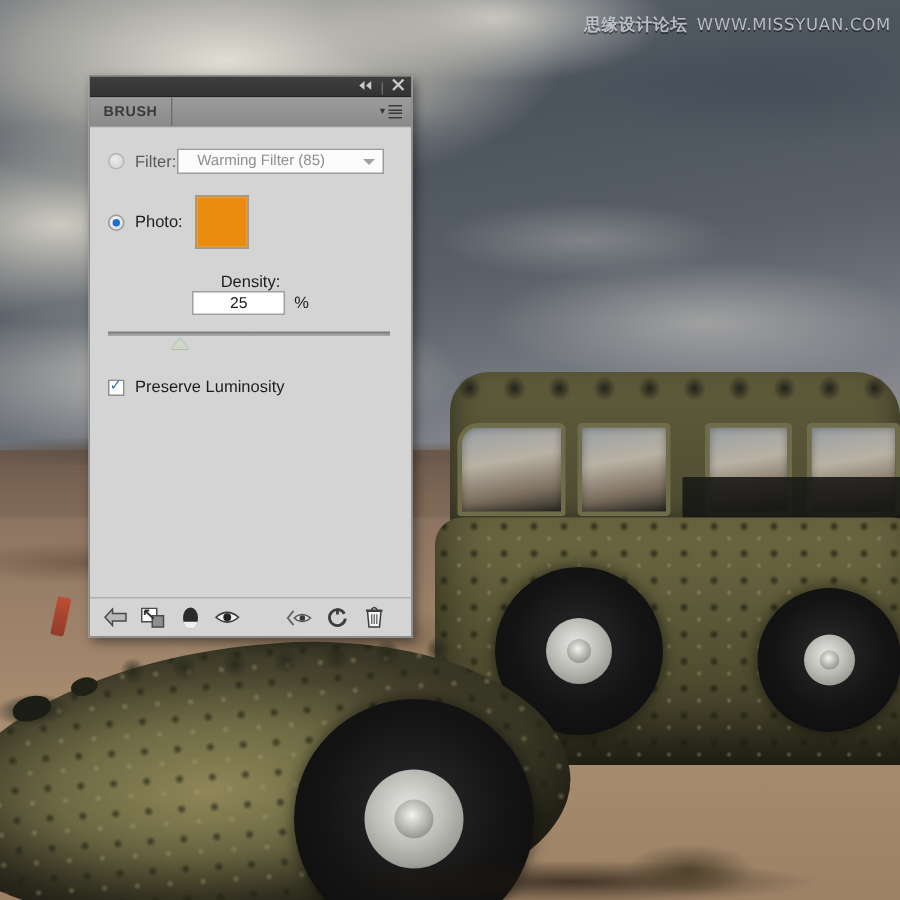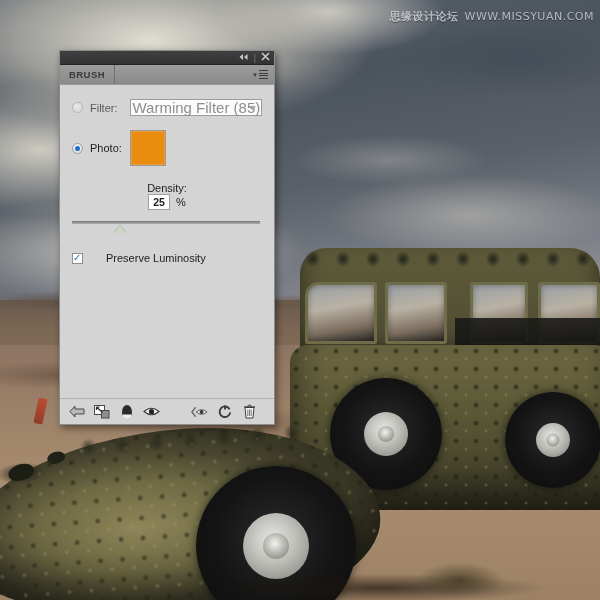--- a/index.html
+++ b/index.html
@@ -240,45 +240,44 @@
   }
   .radio.on:after{
     content:""; position:absolute; left:2px; top:2px; width:5px; height:5px;
     border-radius:50%; background:#1d6fd0;
   }
   .radio.off{ opacity:.55; }
   .lbl{ font-size:11px; color:#1d1d1d; }
   .lbl.dim{ color:#5a5a5a; }
 
   .select{
-    margin-left:12px; width:138px; height:17px;
+    margin-left:0; width:138px; height:17px;
     background:#fbfbfb; border:1px solid #9c9c9c;
     display:flex; align-items:center;
-    font-size:15px; color:#8e8e8e;
-    padding-left:2px; position:relative;
+    font-size:10px; color:#8e8e8e;
+    padding-left:13px; position:relative;
   }
   .select .arrow{
     position:absolute; right:5px; top:50%; transform:translateY(-50%);
     width:0;height:0;border-left:4px solid transparent;border-right:4px solid transparent;
     border-top:4px solid #a0a0a0;
   }
 
   .swatch{
     margin-left:8px; width:36px; height:36px;
     background:#e98c10; border:1px solid #9a9a9a;
     box-shadow: inset 0 0 0 1px rgba(255,255,255,.15);
   }
   .color-row{ margin-top:14px; margin-bottom:16px; align-items:center; }
 
   .density-row{ justify-content:space-between; align-items:center; margin-top:6px;flex-direction:column; }
   .density-val{
-    width:22px; height:16px; background:#fff; border:1px solid #a0a0a0;
+    width:62px; height:16px; background:#fff; border:1px solid #a0a0a0;
     font-size:10.5px; display:flex; align-items:center; justify-content:center;
     color:#1d1d1d;
-    font-weight:bold;
   }
   .pct{ margin-left:6px; font-size:11px; }
 
   .slider{ position:relative; height:18px; margin-top:8px; }
   .slider .track{
     position:absolute; left:0; right:2px; top:3px; height:3px;
     background: linear-gradient(180deg,#8f8f8f,#a9a9a9);
     border-top:1px solid #7c7c7c;
   }
   .slider .thumb{
@@ -287,21 +286,21 @@
     border-bottom:8px solid #cfd8c6;
     filter: drop-shadow(0 0 0 #4a7a42);
   }
   .slider .thumb:after{
     content:""; position:absolute; left:-6px; top:0; width:0;height:0;
     border-left:6px solid transparent;border-right:6px solid transparent;
     border-bottom:8px solid transparent;
     box-sizing:border-box;
   }
 
-  .check-row{ margin-top:16px; align-items:center;gap:16px; }
+  .check-row{ margin-top:16px; align-items:center; }
   .checkbox{
     width:11px; height:11px; background:#fcfcfc; border:1px solid #8f8f8f;
     margin-right:7px; position:relative; flex:none;
   }
   .checkbox.on:after{
     content:"✓"; position:absolute; left:0px; top:-2px;
     font-size:10px; color:#3b6fb0; line-height:12px;
   }
 
   .footer{

